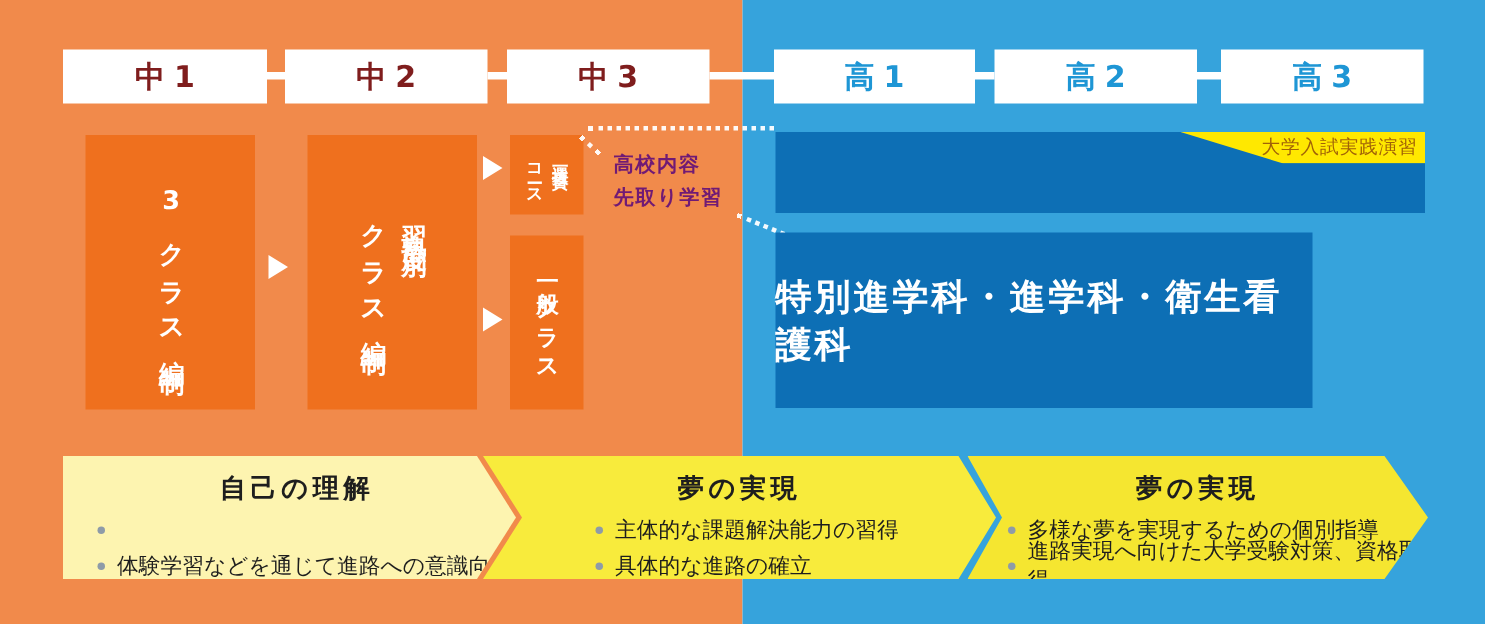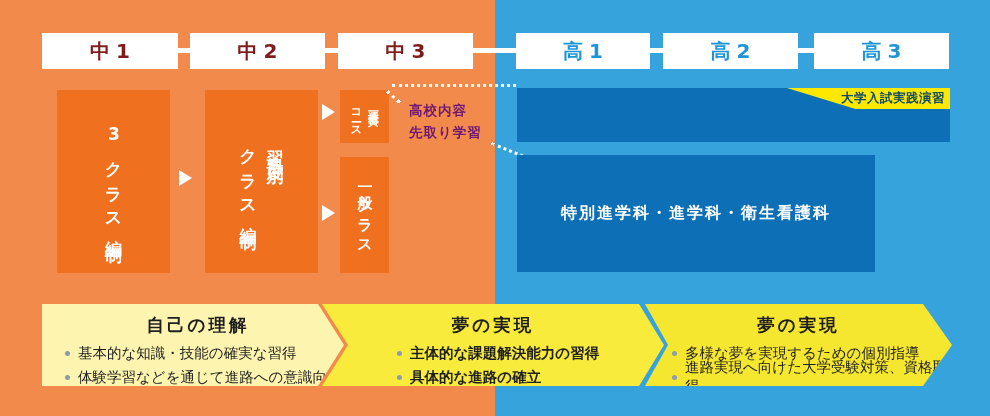--- a/index.html
+++ b/index.html
@@ -70,44 +70,44 @@
     font-size:13.5px;font-weight:bold;line-height:22px;letter-spacing:1px;
   }
 
   
   .bluebox{
     position:absolute;background:#0D6FB5;color:#fff;font-weight:bold;
     display:flex;align-items:center;justify-content:center;
   }
   .bb1{left:517px;top:88px;width:433px;height:54px;font-size:19px;letter-spacing:2px;}
   .bb1 .label{padding-right:64px;}
-  .bb2{left:517px;top:155px;width:358px;height:117px;font-size:16px;letter-spacing:2px;}
+  .bb2{left:517px;top:155px;width:358px;height:117px;font-size:24px;letter-spacing:2px;}
   .badge{
     position:absolute;top:0;right:0;width:163px;height:21px;background:#FFE800;
     clip-path:polygon(0 0,100% 0,100% 100%,42% 100%);
-    color:#0c4a6e;font-size:12.5px;font-weight:bold;letter-spacing:0.5px;
+    color:#a16207;font-size:12.5px;font-weight:normal;letter-spacing:0.5px;
     display:flex;align-items:center;justify-content:flex-end;padding-right:5px;box-sizing:border-box;text-align:center;
   }
 
   
   .banner{position:absolute;top:304px;height:82px;color:#1E1E1E;box-sizing:border-box;}
   .banner1{left:42px;width:302px;background:#FDF4B0;
     clip-path:polygon(0 0,calc(100% - 26px) 0,100% 50%,calc(100% - 26px) 100%,0 100%);}
   .banner2{left:322px;width:342px;background:#F8EB3C;
     clip-path:polygon(0 0,calc(100% - 25px) 0,100% 50%,calc(100% - 25px) 100%,0 100%,26px 50%);}
   .banner3{left:645px;width:307px;background:#F5E630;
     clip-path:polygon(0 0,calc(100% - 29px) 0,100% 50%,calc(100% - 29px) 100%,0 100%,23px 50%);}
   .banner .title{
     text-align:center;font-size:17.5px;font-weight:bold;letter-spacing:3px;
     margin-top:9px;margin-bottom:4px;
   }
   .banner1 .title{padding-right:26px;padding-left:36px;}
   .bullets{display:flex;flex-direction:column;}
   .banner1 .bullets{margin-left:23px;}
-  .banner2 .bullets{margin-left:75px;font-weight:bold;}
+  .banner2 .bullets{margin-left:75px;}
   .banner3 .bullets{margin-left:27px;}
   .bullet{display:flex;align-items:center;gap:8px;height:24px;font-size:14.5px;}
   .dot{width:5px;height:5px;border-radius:50%;background:#8E9BA8;flex:0 0 auto;}
 </style>
 </head>
 <body>
 
 <div class="stage">
   <div class="bg bg-left"></div>
   <div class="bg bg-right"></div>
@@ -163,21 +163,20 @@
   </div>
   <div class="bluebox bb2">
     <span class="label">特別進学科・進学科・衛生看護科</span>
   </div>
 
   <div class="banner banner1">
     <div class="title">自己の理解</div>
     <div class="bullets">
       <div class="bullet">
         <span class="dot"></span>
-        <span>基本的な知識・技能の確実な習得</span>
       </div>
       <div class="bullet">
         <span class="dot"></span>
         <span>体験学習などを通じて進路への意識向上</span>
       </div>
     </div>
   </div>
   <div class="banner banner2">
     <div class="title">夢の実現</div>
     <div class="bullets">

